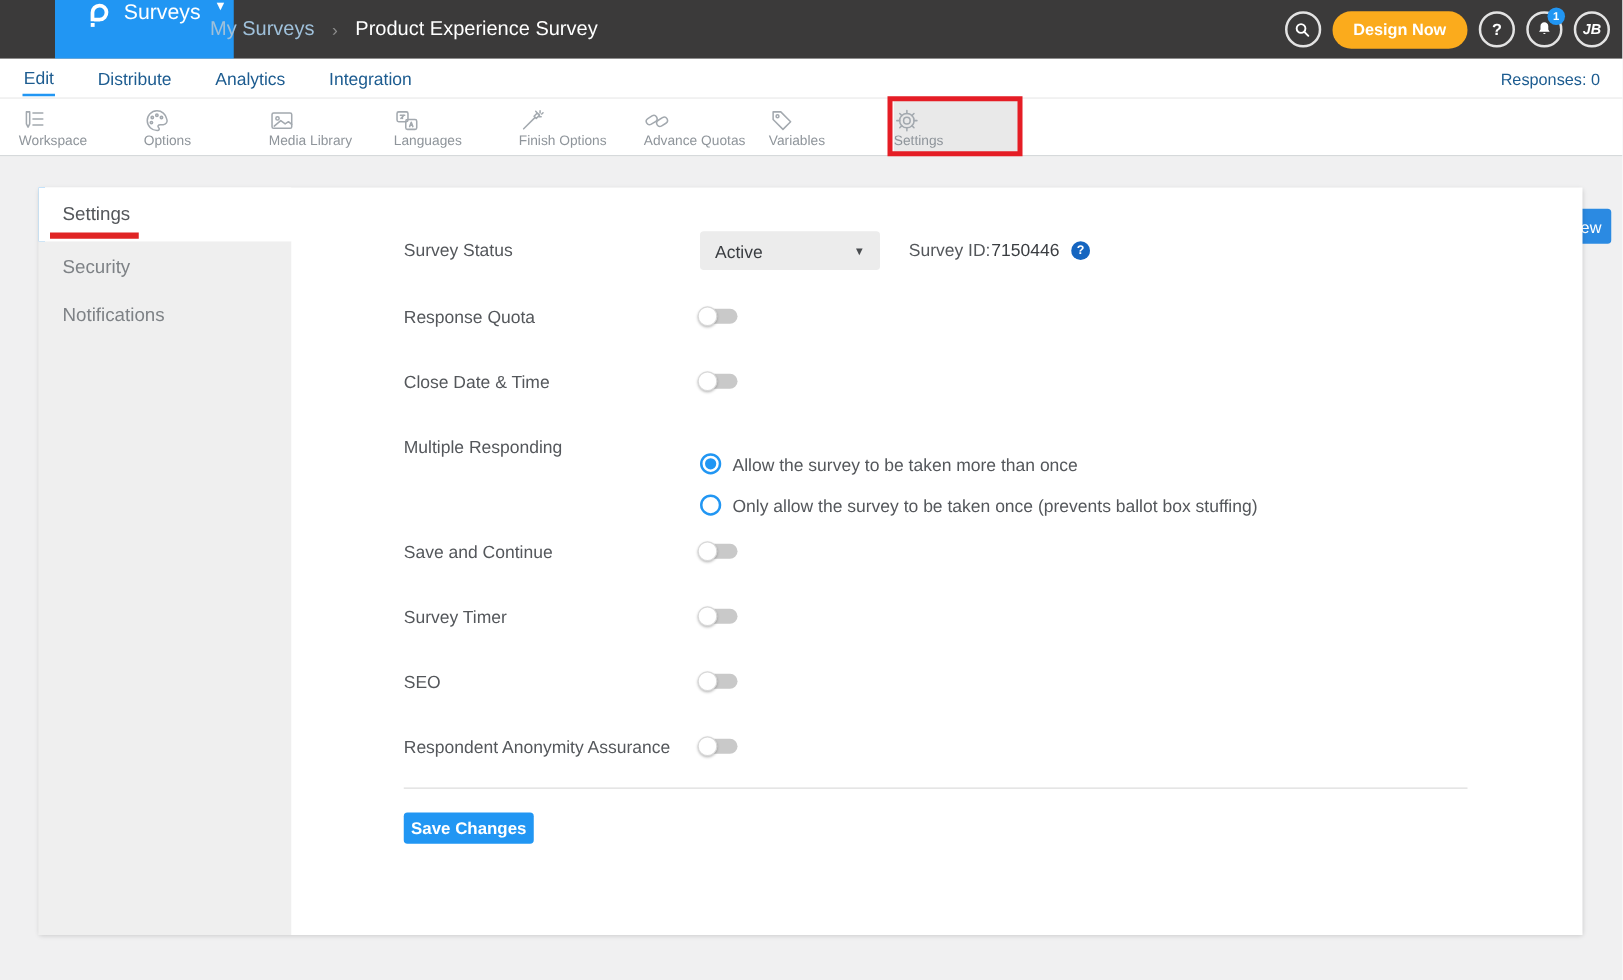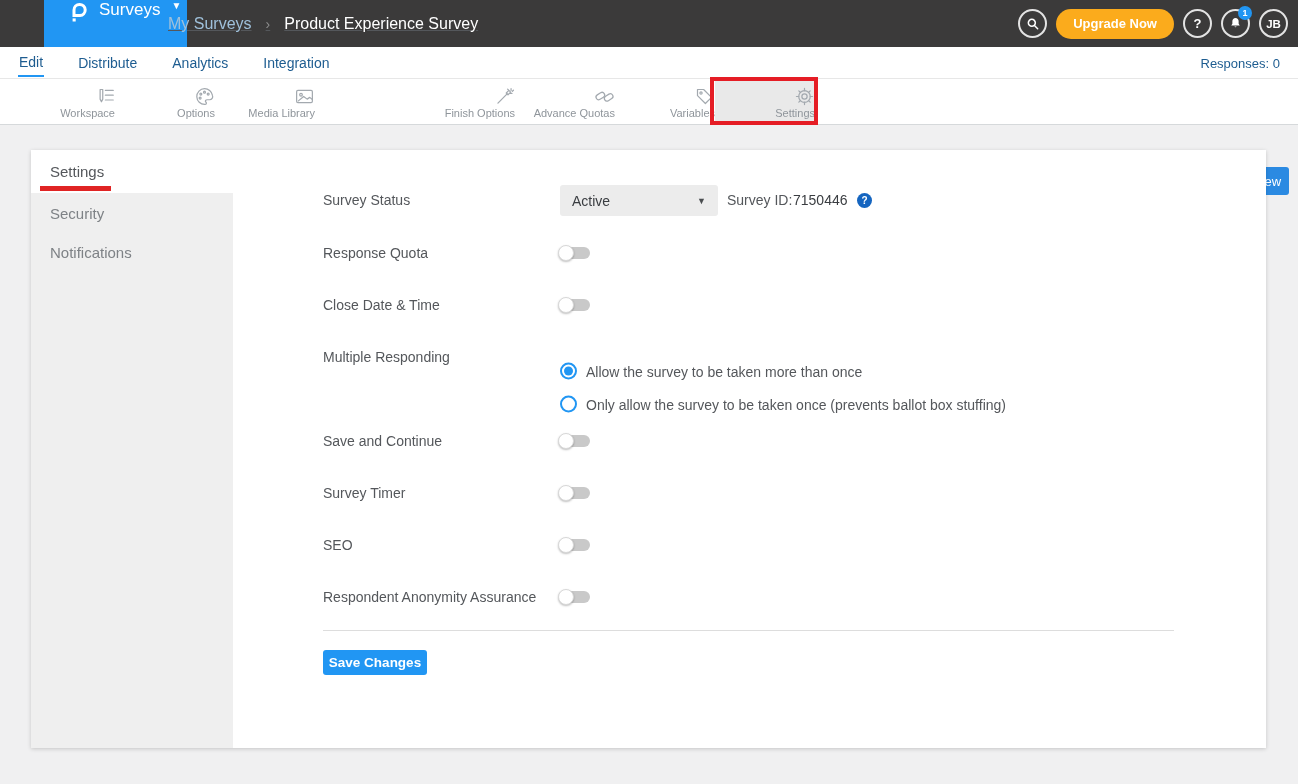--- a/index.html
+++ b/index.html
@@ -12,21 +12,21 @@
     color:#54575b;
   }
 
   
   .topbar { position:absolute; top:0; left:0; width:1298px; height:47px; background:#3b3a3a; }
   .logo-block { position:absolute; top:0; left:0; width:143px; height:47px; background:#2196f3;
     display:flex; align-items:flex-start; padding-left:22px; gap:9px; cursor:pointer;margin-left:44px; }
   .logo-mark { width:24px; height:24px; }
   .logo-text { color:#fff; font-size:17px; }
   .logo-caret { color:#fff; font-size:10px; margin-left:2px; }
-  .breadcrumb { position:absolute; left:168px; top:0; height:47px; display:flex; align-items:center; gap:14px;text-decoration:underline; }
+  .breadcrumb { position:absolute; left:168px; top:0; height:47px; display:flex; align-items:center; gap:14px; }
   .crumb-parent { color:#9fc0da; font-size:16px; cursor:pointer; }
   .crumb-sep { color:#8d8d8d; font-size:14px; }
   .crumb-current { color:#ffffff; font-size:16px; }
   .topbar-right { position:absolute; right:10px; top:0; height:47px; display:flex; align-items:center; gap:9px; }
   .circle-btn { width:29px; height:29px; border-radius:50%; border:2px solid #e3e3e3; display:flex;
     align-items:center; justify-content:center; color:#fff; font-size:13px; font-weight:bold; cursor:pointer; position:relative; background:transparent; }
   .upgrade-btn { height:30px; border-radius:15px; background:#fbab1c; border:none; color:#fff;
     font-weight:bold; font-size:13px; padding:0 17px; cursor:pointer; font-family:"Liberation Sans",sans-serif; }
   .badge { position:absolute; top:-5px; right:-4px; min-width:14px; height:14px; border-radius:7px;
     background:#2196f3; color:#fff; font-size:9px; font-weight:bold; display:flex; align-items:center; justify-content:center; padding:0 3px; }
@@ -35,21 +35,21 @@
   .navrow { position:absolute; top:47px; left:0; width:1298px; height:32px; background:#fff; border-bottom:1px solid #e7e7e7; }
   .navtabs { position:absolute; left:18px; top:0; height:32px; display:flex; align-items:center; gap:33px; }
   .navtab { font-size:14px; color:#1d5c90; cursor:pointer; padding:5px 1px; position:relative;text-align:right; }
   .navtab.active { border-bottom:2px solid #2196f3; }
   .responses { position:absolute; right:18px; top:0; height:32px; display:flex; align-items:center;
     font-size:13px; color:#1d5c90; }
 
   
   .toolbar { position:absolute; top:79px; left:0; width:1298px; height:46px; background:#fff; border-bottom:1px solid #d6d9db; }
   .tool-item { position:absolute; top:0; width:100px; height:46px; display:flex; flex-direction:column;
-    align-items:flex-end; justify-content:center; gap:0; cursor:pointer; }
+    align-items:flex-start; justify-content:center; gap:0; cursor:pointer; }
   .tool-item svg { width:21px; height:21px; stroke:#a3a9af; fill:none; stroke-width:1.4; stroke-linecap:round; stroke-linejoin:round; }
   .tool-label { font-size:11px; color:#8f959b; white-space:nowrap; }
   .tool-item.hl { background:#e9e9e9; }
   .red-box { position:absolute; left:710px; top:77px; width:108px; height:48px; border:4px solid #e51d25; pointer-events:none; z-index:5; }
   .url-wrap { position:absolute; left:912px; top:88px; width:284px; height:28px; border:1px solid #c9c9c9;
     border-radius:3px; background:#fff; display:flex; overflow:hidden; }
   .url-input { border:none; outline:none; flex:1; font-size:12.5px; color:#555; padding:0 8px;
     font-family:"Liberation Sans",sans-serif; min-width:0; }
   .url-edit { width:32px; background:#e9e9e9; border-left:1px solid #c9c9c9; display:flex;
     align-items:center; justify-content:center; cursor:pointer; }
@@ -63,21 +63,21 @@
   .accent-bar { position:absolute; left:0; top:0; width:5px; height:43px; background:#2196f3; }
   .side { position:absolute; left:0; top:0; width:202px; height:598px; }
   .side-item { position:absolute; left:0; width:202px; height:40px; display:flex; align-items:center;
     padding-left:19px; font-size:15px; color:#7e8286; cursor:pointer; }
   .side-item.active { height:43px; color:#54575b; background:#fff; }
   .side-gray { position:absolute; left:0; top:43px; width:202px; height:555px; background:#efefef; }
   .red-underline { position:absolute; left:9px; top:36px; width:71px; height:5px; background:#e02424; }
 
   
   .form-label { position:absolute; left:292px; font-size:14px; color:#54575b; transform:translateY(-50%); white-space:nowrap; }
-  .dropdown { position:absolute; left:529px; top:35px; width:158px; height:31px; background:#ececec;
+  .dropdown { position:absolute; left:529px; top:35px; width:144px; height:31px; background:#ececec;
     border-radius:3px; display:flex; align-items:center; padding:0 12px; cursor:pointer; }
   .dropdown-value { font-size:14px; color:#3a3d41; flex:1; }
   .dropdown-caret { font-size:9px; color:#4a4d50; }
   .sid-label { position:absolute; left:696px; top:50px; transform:translateY(-50%); font-size:14px; color:#54575b; }
   .sid-value { position:absolute; left:762px; top:50px; transform:translateY(-50%); font-size:14px; color:#3a3d41; }
   .sid-help { position:absolute; left:826px; top:43px; width:15px; height:15px; border-radius:50%;
     background:#1565c0; color:#fff; font-size:10px; font-weight:bold; display:flex; align-items:center;
     justify-content:center; cursor:pointer; }
   .toggle { position:absolute; left:529px; width:30px; height:12px; border-radius:6px; background:#c9c9c9;
     cursor:pointer; transform:translateY(-50%); }
@@ -110,33 +110,33 @@
     <span class="crumb-sep">›</span>
     <span class="crumb-current">Product Experience Survey</span>
   </div>
   <div class="topbar-right">
     <button class="circle-btn">
       <svg width="14" height="14" viewBox="0 0 24 24" fill="none" stroke="#fff" stroke-width="2.6" stroke-linecap="round">
         <circle cx="10" cy="10" r="6"></circle>
           <line x1="14.5" y1="14.5" x2="20" y2="20"></line>
       </svg>
     </button>
-    <button class="upgrade-btn">Upgrade Now</button>
+    <button class="upgrade-btn">Design Now</button>
     <button class="circle-btn">
       <span>?</span>
     </button>
     <button class="circle-btn">
       <svg width="15" height="15" viewBox="0 0 24 24">
         <path d="M12 3c-2.9 0-5 2.2-5 5v4.3L5.2 15h13.6L17 12.3V8c0-2.8-2.1-5-5-5z" fill="#fff"></path>
         <path d="M10.3 16.6a1.8 1.8 0 0 0 3.4 0z" fill="#fff"></path>
       </svg>
       <span class="badge">1</span>
     </button>
     <button class="circle-btn">
-      <span style="font-size:11.5px;">JB</span>
+      <span style="font-size:11.5px;font-style:italic;">JB</span>
     </button>
   </div>
 </div>
 
 <div class="navrow">
   <div class="navtabs">
     <span class="navtab active">Edit</span>
     <span class="navtab">Distribute</span>
     <span class="navtab">Analytics</span>
     <span class="navtab">Integration</span>
@@ -164,20 +164,29 @@
     </svg>
     <span class="tool-label">Options</span>
   </div>
   <div class="tool-item" style="left:215px;">
     <svg viewBox="0 0 24 24">
       <rect x="3" y="5" width="18" height="14" rx="1.5"></rect>
         <circle cx="8" cy="10" r="1.5"></circle>
         <path d="M5 17l6-5 4 3 3-2 3 2.4"></path>
     </svg>
     <span class="tool-label">Media Library</span>
+  </div>
+  <div class="tool-item" style="left:315px;">
+    <svg viewBox="0 0 24 24">
+      <rect x="3" y="4" width="10" height="9" rx="1.5"></rect>
+        <rect x="11" y="11" width="10" height="9" rx="1.5"></rect>
+      <path d="M6 7h4M8 7v3M6.6 10c1-.8 2-1.8 2.4-3"></path>
+        <path d="M14.5 17.5L16 13.5l1.5 4M15 16.3h2"></path>
+    </svg>
+    <span class="tool-label">Languages</span>
   </div>
   <div class="tool-item" style="left:415px;">
     <svg viewBox="0 0 24 24">
       <line x1="4.5" y1="19.5" x2="15" y2="9"></line>
         <path d="M14 8l3-3 2 2-3 3z"></path>
       <path d="M19.5 3v2M18.5 8.5h2M21 6l1.2-1.2M15.5 3.5l1 1"></path>
     </svg>
     <span class="tool-label">Finish Options</span>
   </div>
   <div class="tool-item" style="left:515px;">

